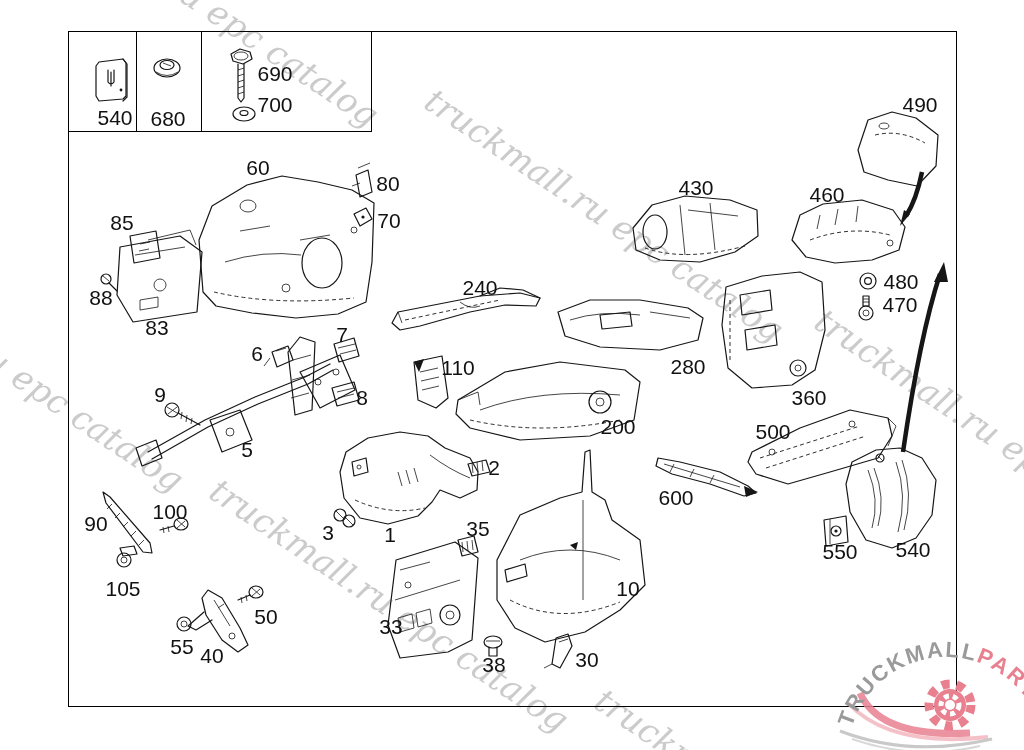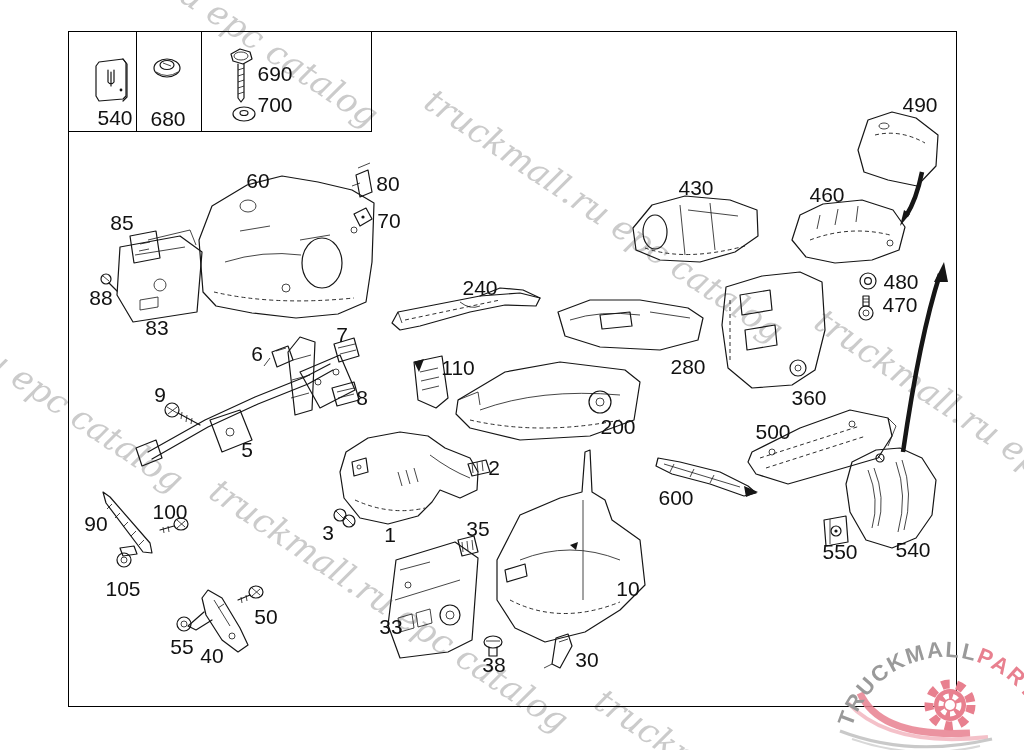--- a/index.html
+++ b/index.html
@@ -328,21 +328,21 @@
         <path class="thin" d="M877,455 l6,6"></path>
     </g>
 
     <g>
       <path class="thick" d="M903,452 C912,390 925,320 940,274"></path>
       <path class="fill" d="M934,282 L944,262 948,282 z"></path>
     </g>
   </svg>
 
   <div id="callouts">
-      <span class="callout" style="left: 258px; top: 180px;">60</span>
+      <span class="callout" style="left: 258px; top: 167px;">60</span>
       <span class="callout" style="left: 388px; top: 183px;">80</span>
       <span class="callout" style="left: 389px; top: 220px;">70</span>
       <span class="callout" style="left: 122px; top: 222px;">85</span>
       <span class="callout" style="left: 101px; top: 297px;">88</span>
       <span class="callout" style="left: 157px; top: 327px;">83</span>
       <span class="callout" style="left: 696px; top: 187px;">430</span>
       <span class="callout" style="left: 827px; top: 194px;">460</span>
       <span class="callout" style="left: 920px; top: 104px;">490</span>
       <span class="callout" style="left: 901px; top: 281px;">480</span>
       <span class="callout" style="left: 900px; top: 304px;">470</span>

